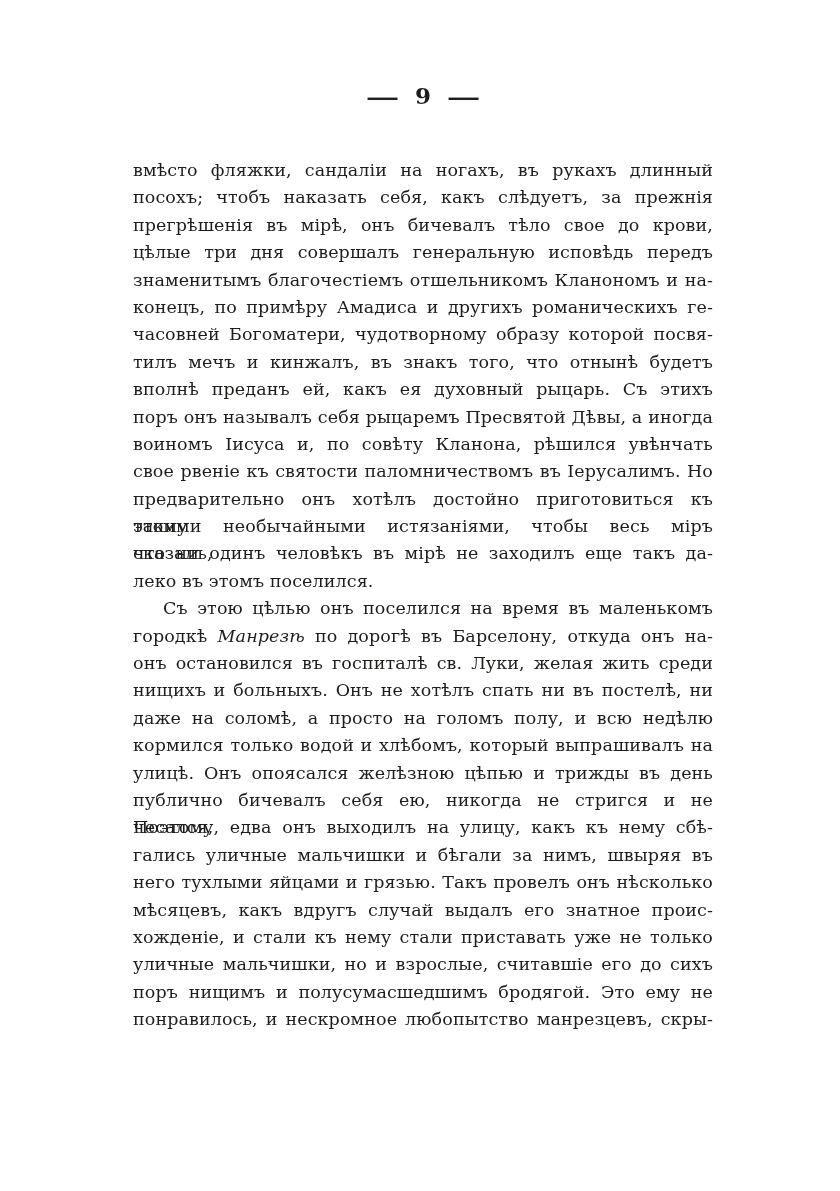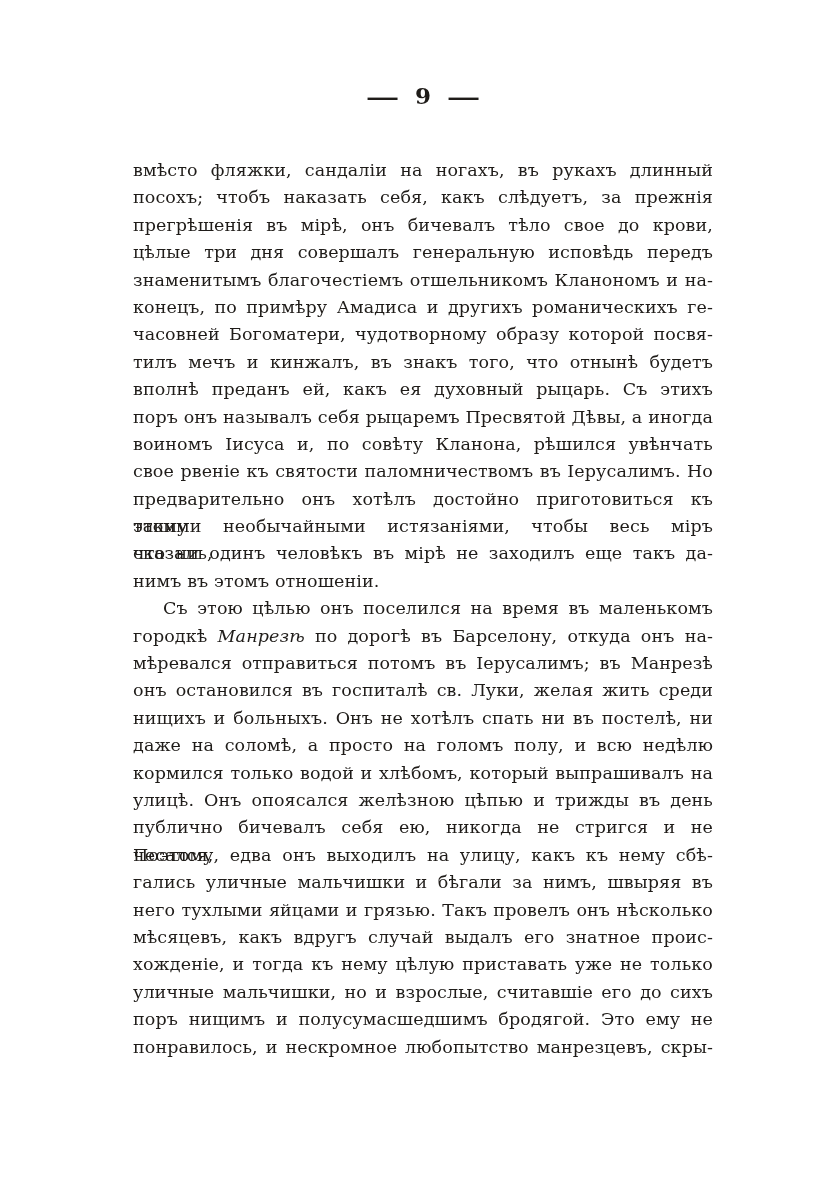--- a/index.html
+++ b/index.html
@@ -81,34 +81,33 @@
     <div class="line">конецъ, по примѣру Амадиса и другихъ романическихъ ге-</div>
     <div class="line">часовней Богоматери, чудотворному образу которой посвя-</div>
     <div class="line">тилъ мечъ и кинжалъ, въ знакъ того, что отнынѣ будетъ</div>
     <div class="line">вполнѣ преданъ ей, какъ ея духовный рыцарь. Съ этихъ</div>
     <div class="line">поръ онъ называлъ себя рыцаремъ Пресвятой Дѣвы, а иногда</div>
     <div class="line">воиномъ Іисуса и, по совѣту Кланона, рѣшился увѣнчать</div>
     <div class="line">свое рвеніе къ святости паломничествомъ въ Іерусалимъ. Но</div>
     <div class="line">предварительно онъ хотѣлъ достойно приготовиться къ этому</div>
     <div class="line">такими необычайными истязаніями, чтобы весь міръ сказалъ,</div>
     <div class="line">что ни одинъ человѣкъ въ мірѣ не заходилъ еще такъ да-</div>
-    <div class="line para-end">нимъ въ этомъ отношеніи.</div>
+    <div class="line para-end">леко въ этомъ поселился.</div>
 
     <div class="line indent">Съ этою цѣлью онъ поселился на время въ маленькомъ</div>
     <div class="line"><span>городкѣ </span><em class="place">Манрезѣ</em><span> по дорогѣ въ Барселону, откуда онъ на-</span></div>
-    <div class="line">мѣревался отправиться потомъ въ Іерусалимъ; въ Манрезѣ</div>
     <div class="line">онъ остановился въ госпиталѣ св. Луки, желая жить среди</div>
     <div class="line">нищихъ и больныхъ. Онъ не хотѣлъ спать ни въ постелѣ, ни</div>
     <div class="line">даже на соломѣ, а просто на голомъ полу, и всю недѣлю</div>
     <div class="line">кормился только водой и хлѣбомъ, который выпрашивалъ на</div>
     <div class="line">улицѣ. Онъ опоясался желѣзною цѣпью и трижды въ день</div>
     <div class="line">публично бичевалъ себя ею, никогда не стригся и не чесался,</div>
     <div class="line">Поэтому, едва онъ выходилъ на улицу, какъ къ нему сбѣ-</div>
     <div class="line">гались уличные мальчишки и бѣгали за нимъ, швыряя въ</div>
     <div class="line">него тухлыми яйцами и грязью. Такъ провелъ онъ нѣсколько</div>
     <div class="line">мѣсяцевъ, какъ вдругъ случай выдалъ его знатное проис-</div>
-    <div class="line">хожденіе, и тогда къ нему цѣлую приставать уже не только</div>
+    <div class="line">хожденіе, и стали къ нему стали приставать уже не только</div>
     <div class="line">уличные мальчишки, но и взрослые, считавшіе его до сихъ</div>
     <div class="line">поръ нищимъ и полусумасшедшимъ бродягой. Это ему не</div>
     <div class="line">понравилось, и нескромное любопытство манрезцевъ, скры-</div>
   </div>
 
 </div>
 
 </body></html>

